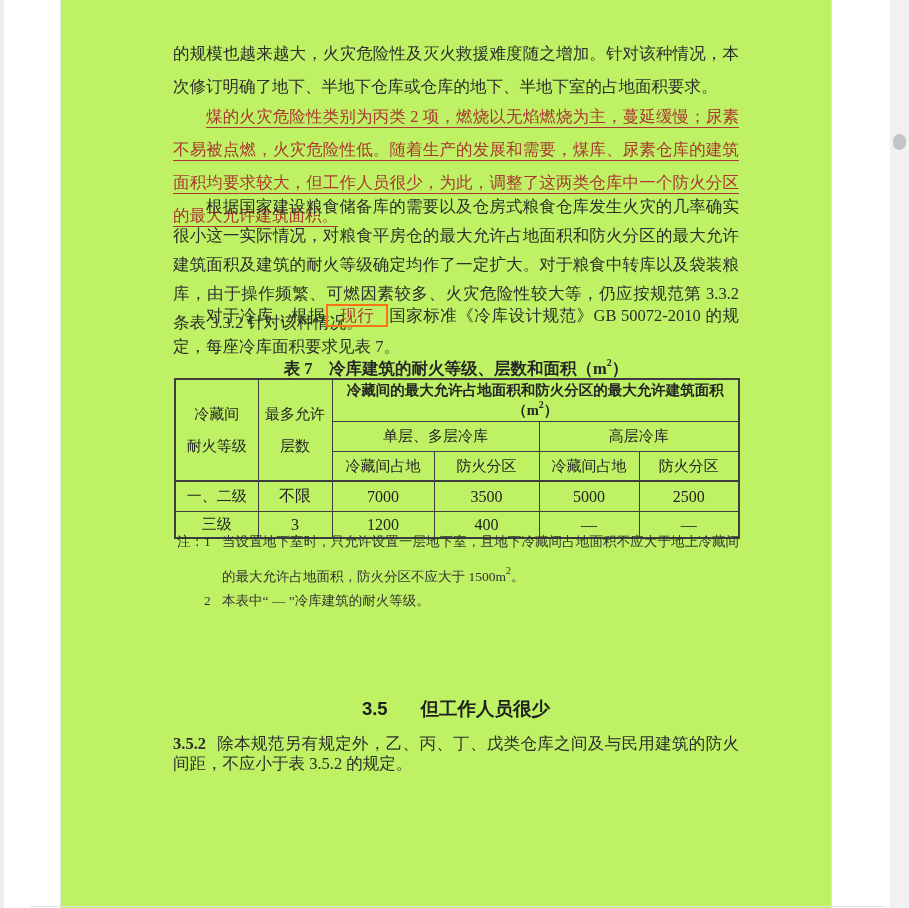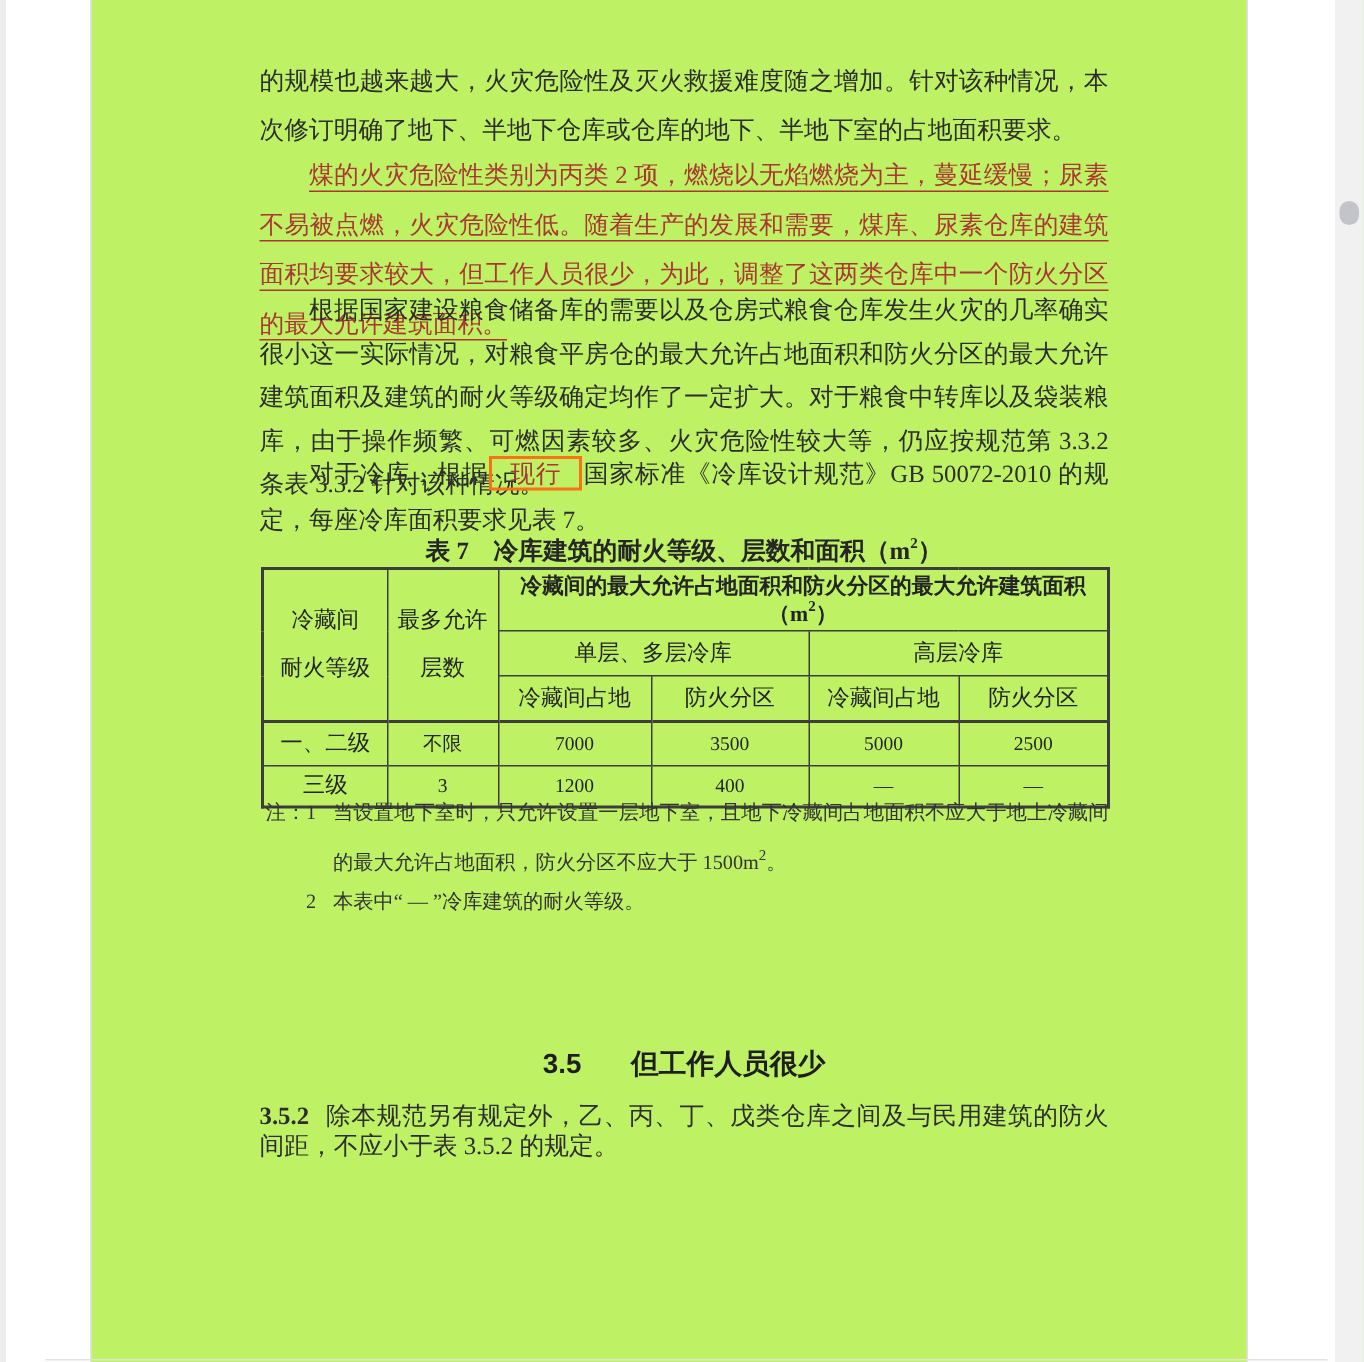--- a/index.html
+++ b/index.html
@@ -41,21 +41,21 @@
   table.tbl {
     position:absolute; left:113px; top:378px; width:564px;
     border-collapse:collapse; table-layout:fixed;
     font-size:15px; color:#242424;
     border:2px solid #3d3d3d;
   }
   table.tbl td { border:1px solid #3d3d3d; text-align:center; vertical-align:middle; padding:1px 2px; }
   table.tbl tr.first-data td { border-top:2px solid #3d3d3d; }
   .cell-2l { display:flex; flex-direction:column; align-items:center; gap:13px; }
   td.span-hdr { font-size:14.5px;font-weight:bold; }
-  td.num-cell { font-size:13px; }
+  td.num-cell { font-size:16px; }
 
   .note {
     position:absolute; left:116px; width:562px; display:flex;
     font-size:13.5px; line-height:30px; color:#333333;
   }
   .note1 { top:527px; }
   .note2 { top:586px; }
   .n-label { flex:0 0 27px; }
   .n-num   { flex:0 0 18px; }
   .n-text  { flex:1; text-align:justify; }

